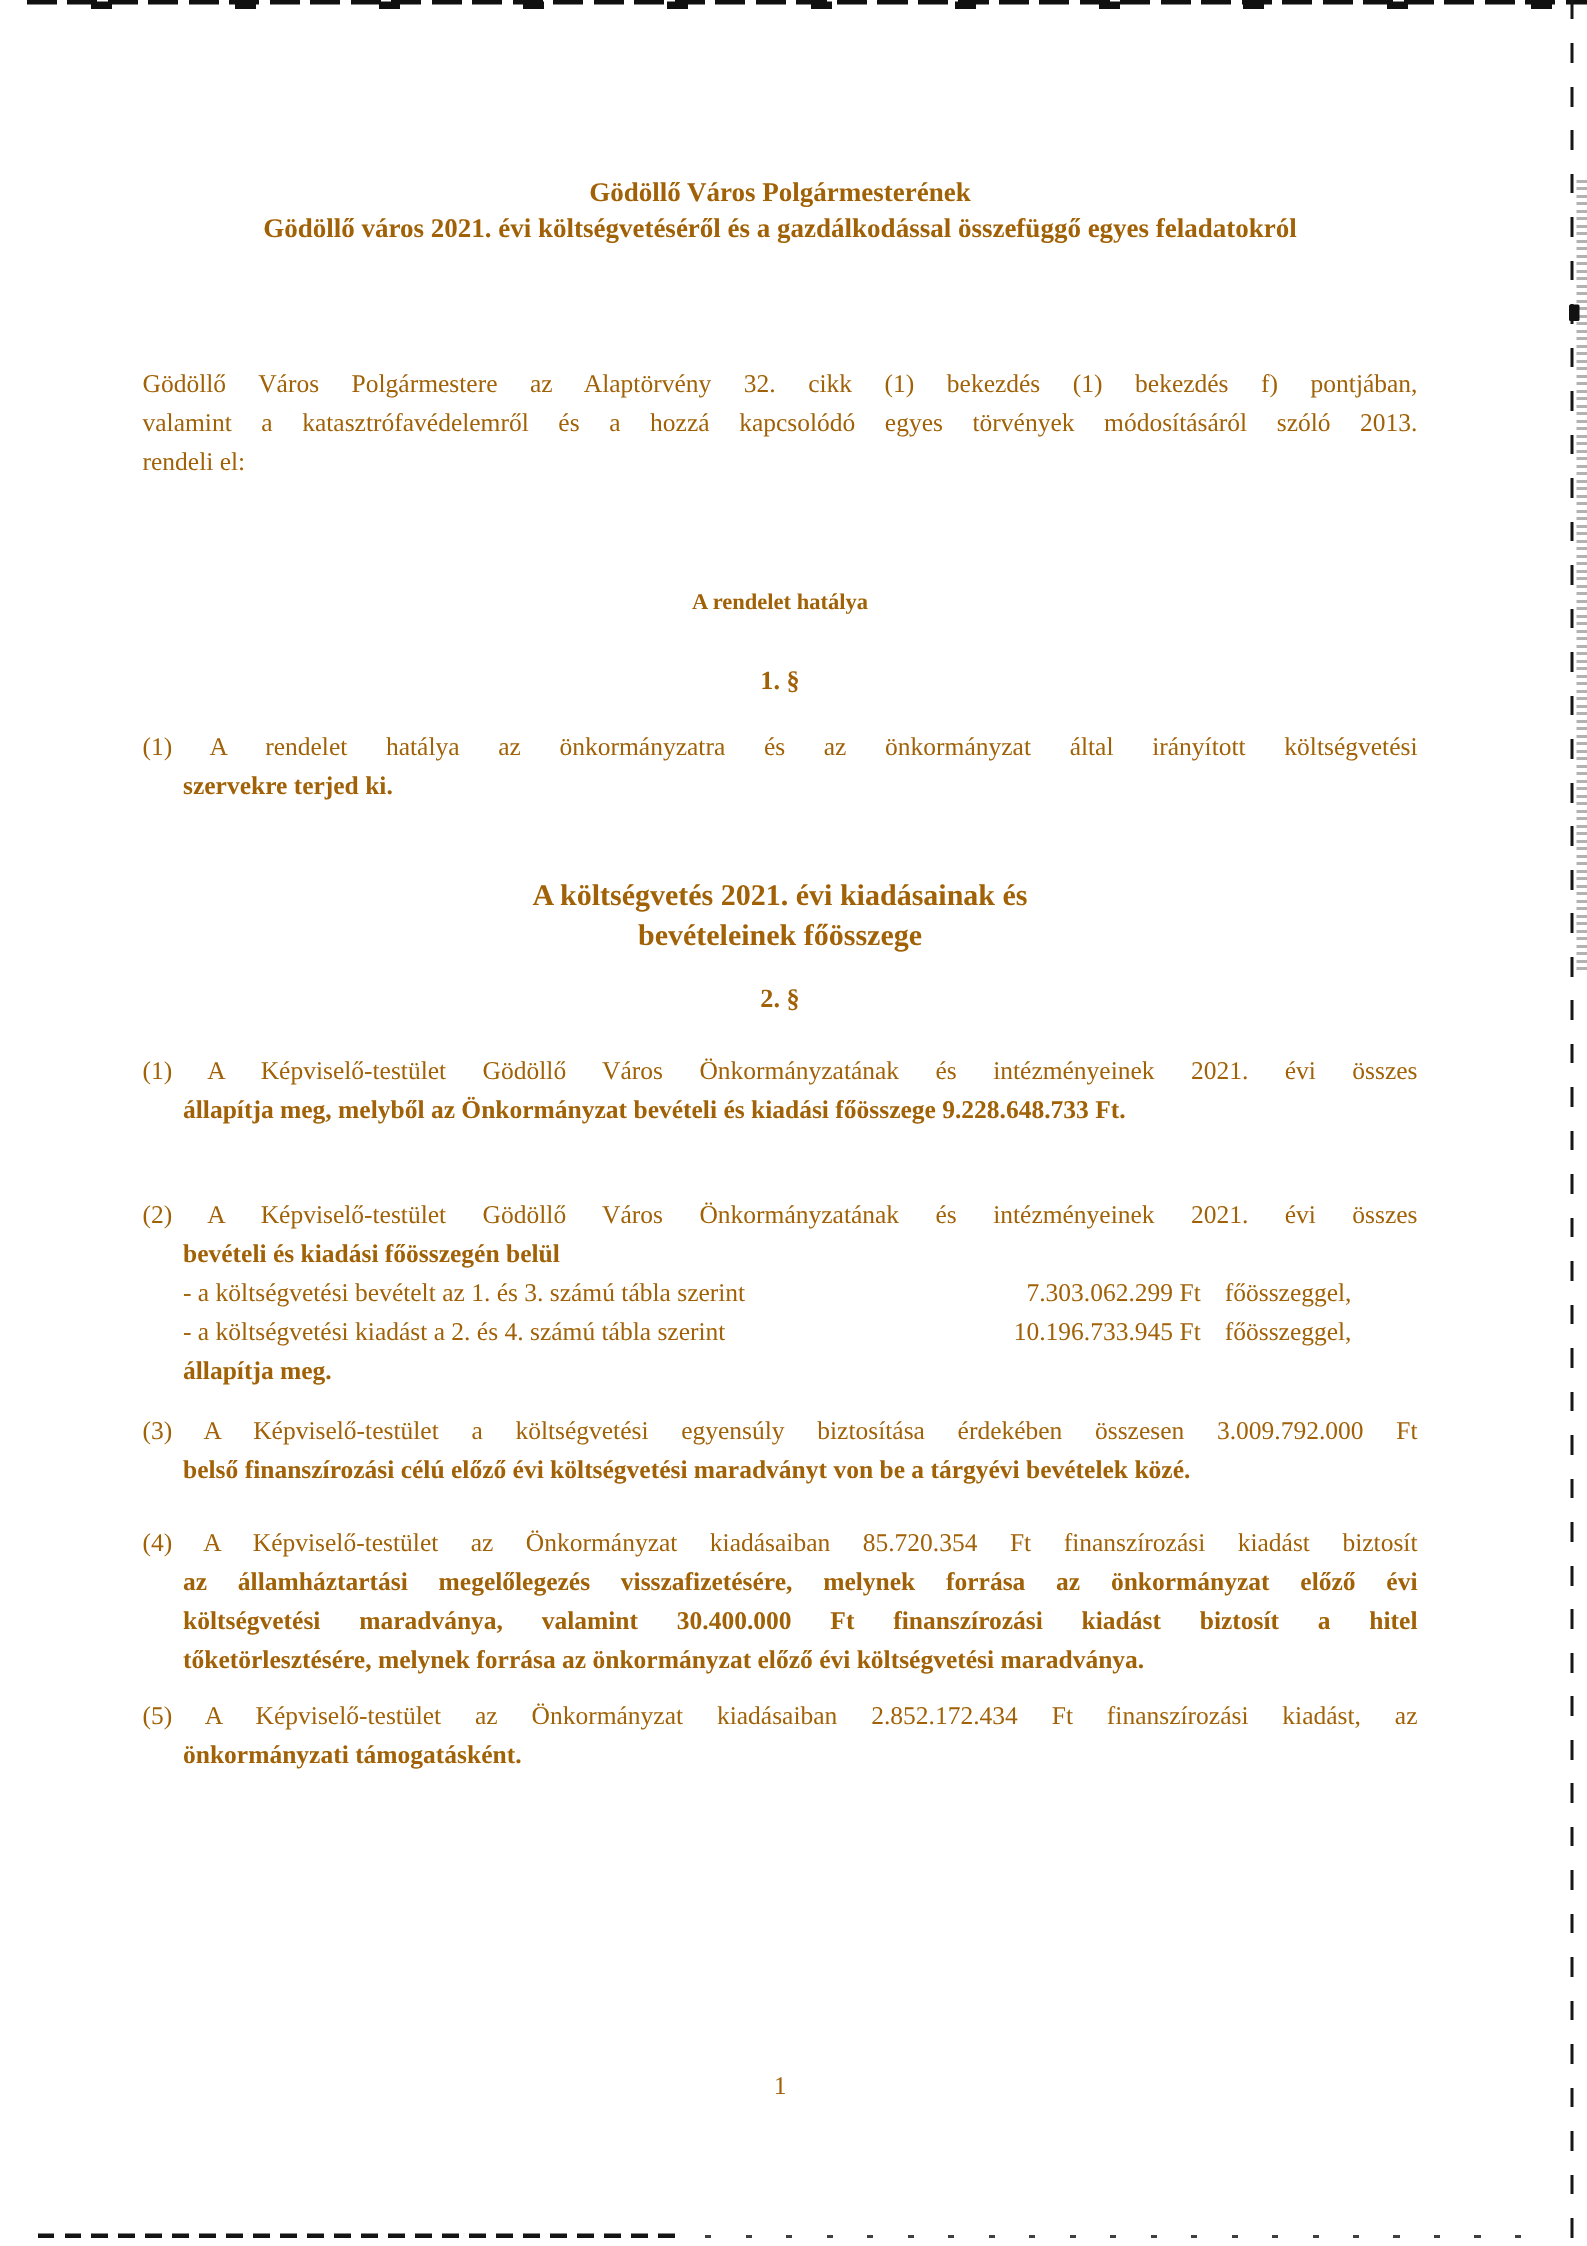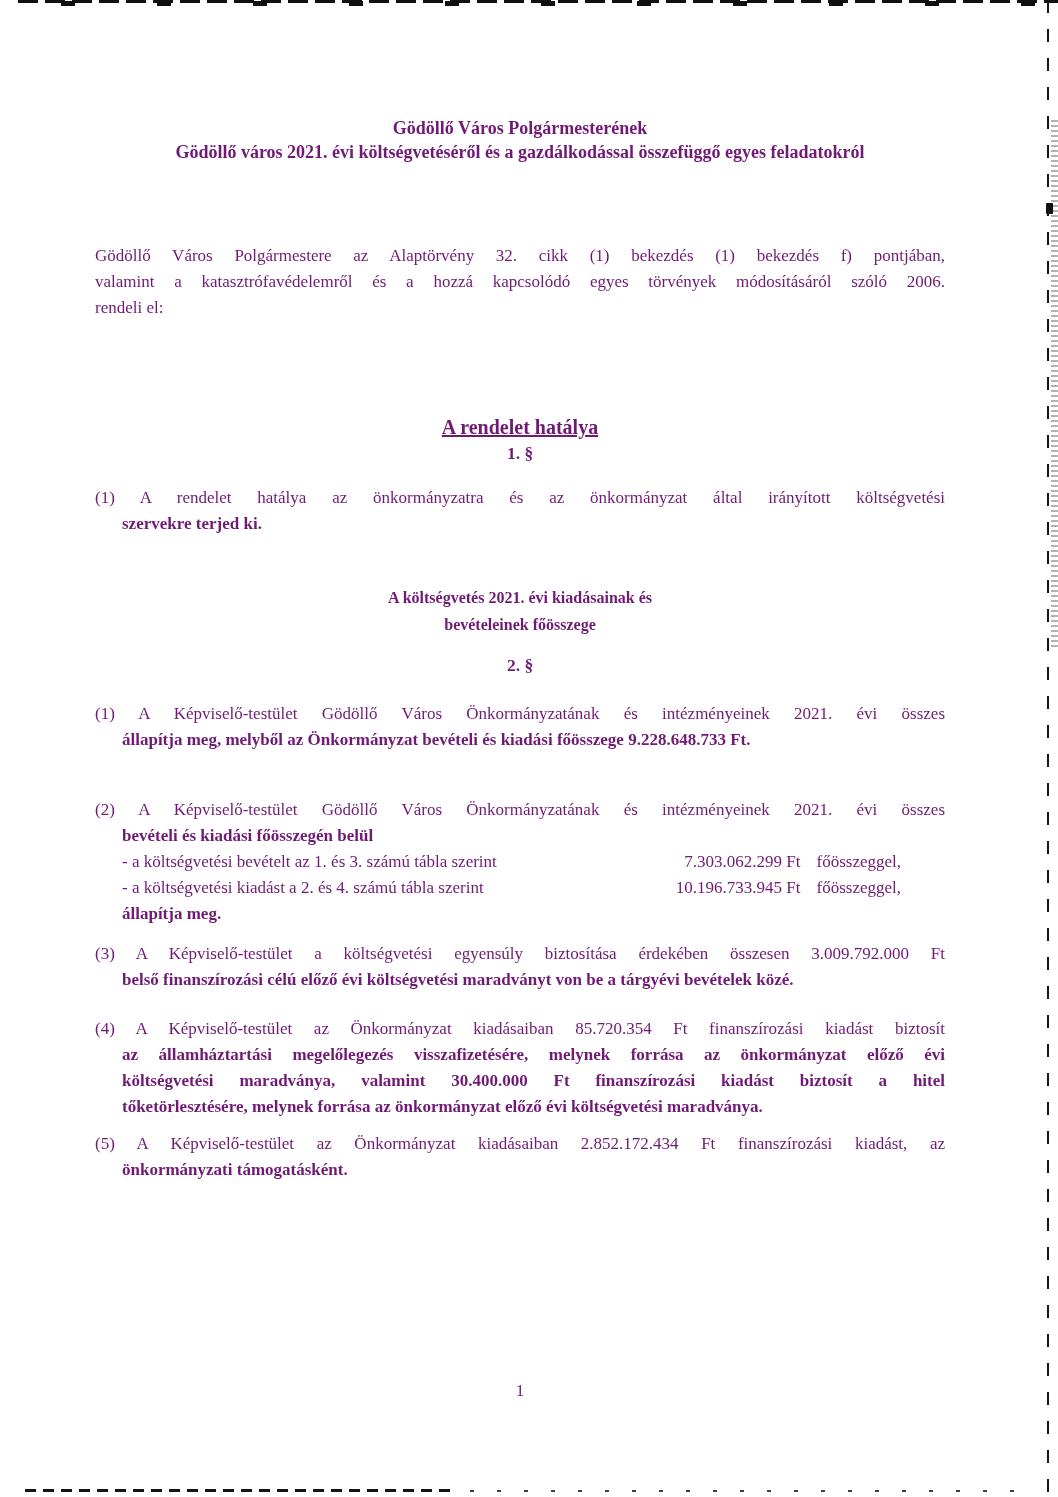--- a/index.html
+++ b/index.html
@@ -6,39 +6,39 @@
     margin: 0;
     padding: 0;
     background: #ffffff;
   }
   .page {
     position: relative;
     width: 1058px;
     height: 1497px;
     background: #ffffff;
     font-family: "Liberation Serif", "DejaVu Serif", serif;
-    color: #701a75;
+    color: #a16207;
     overflow: hidden;
   }
   .abs { position: absolute; left: 95px; width: 850px; }
   .body-text { font-size: 17px; line-height: 26px; }
   .bold { font-weight: bold; }
   .center { text-align: center; }
 
   
   .jl { text-align: justify; text-align-last: justify; white-space: normal; }
   .ll { text-align: left; }
   .cont { padding-left: 27px; font-weight: bold; }   
 
   .title-block { top: 116px; font-size: 18px; line-height: 24px; }
   .preamble { top: 243px; }
-  .sec1-heading { top: 416px; font-size: 20px; text-decoration: underline; }
+  .sec1-heading { top: 394px; font-size: 15px; }
   .sec1-number { top: 443px; font-size: 17.5px; }
   .sec1-para { top: 485px; }
-  .sec2-heading { top: 584px; font-size: 16px; line-height: 27px; }
+  .sec2-heading { top: 584px; font-size: 20px; line-height: 27px; }
   .sec2-number { top: 655px; font-size: 17.5px; }
   .s2p1 { top: 701px; }
   .s2p2 { top: 797px; }
   .s2p3 { top: 941px; }
   .s2p4 { top: 1016px; }
   .s2p5 { top: 1131px; }
   .page-number { top: 1381px; font-size: 17px; }
 
   .brow { display: flex; padding-left: 27px; }
   .brow .lbl { flex: none; white-space: nowrap; }
@@ -91,21 +91,21 @@
   <div class="artifact-bottom-left"></div>
   <div class="artifact-bottom-right"></div>
 
   <div class="abs title-block center bold">
     <div>Gödöllő Város Polgármesterének</div>
     <div>Gödöllő város 2021. évi költségvetéséről és a gazdálkodással összefüggő egyes feladatokról</div>
   </div>
 
   <div class="abs preamble body-text">
     <div class="jl">Gödöllő Város Polgármestere az Alaptörvény 32. cikk (1) bekezdés (1) bekezdés f) pontjában,</div>
-    <div class="jl">valamint a katasztrófavédelemről és a hozzá kapcsolódó egyes törvények módosításáról szóló 2006.</div>
+    <div class="jl">valamint a katasztrófavédelemről és a hozzá kapcsolódó egyes törvények módosításáról szóló 2013.</div>
     <div class="ll">rendeli el:</div>
   </div>
 
   <div class="abs sec1-heading center bold">A rendelet hatálya</div>
   <div class="abs sec1-number center bold">1. §</div>
 
   <div class="abs sec1-para body-text">
     <div class="jl">(1) A rendelet hatálya az önkormányzatra és az önkormányzat által irányított költségvetési</div>
     <div class="ll cont">szervekre terjed ki.</div>
   </div>

